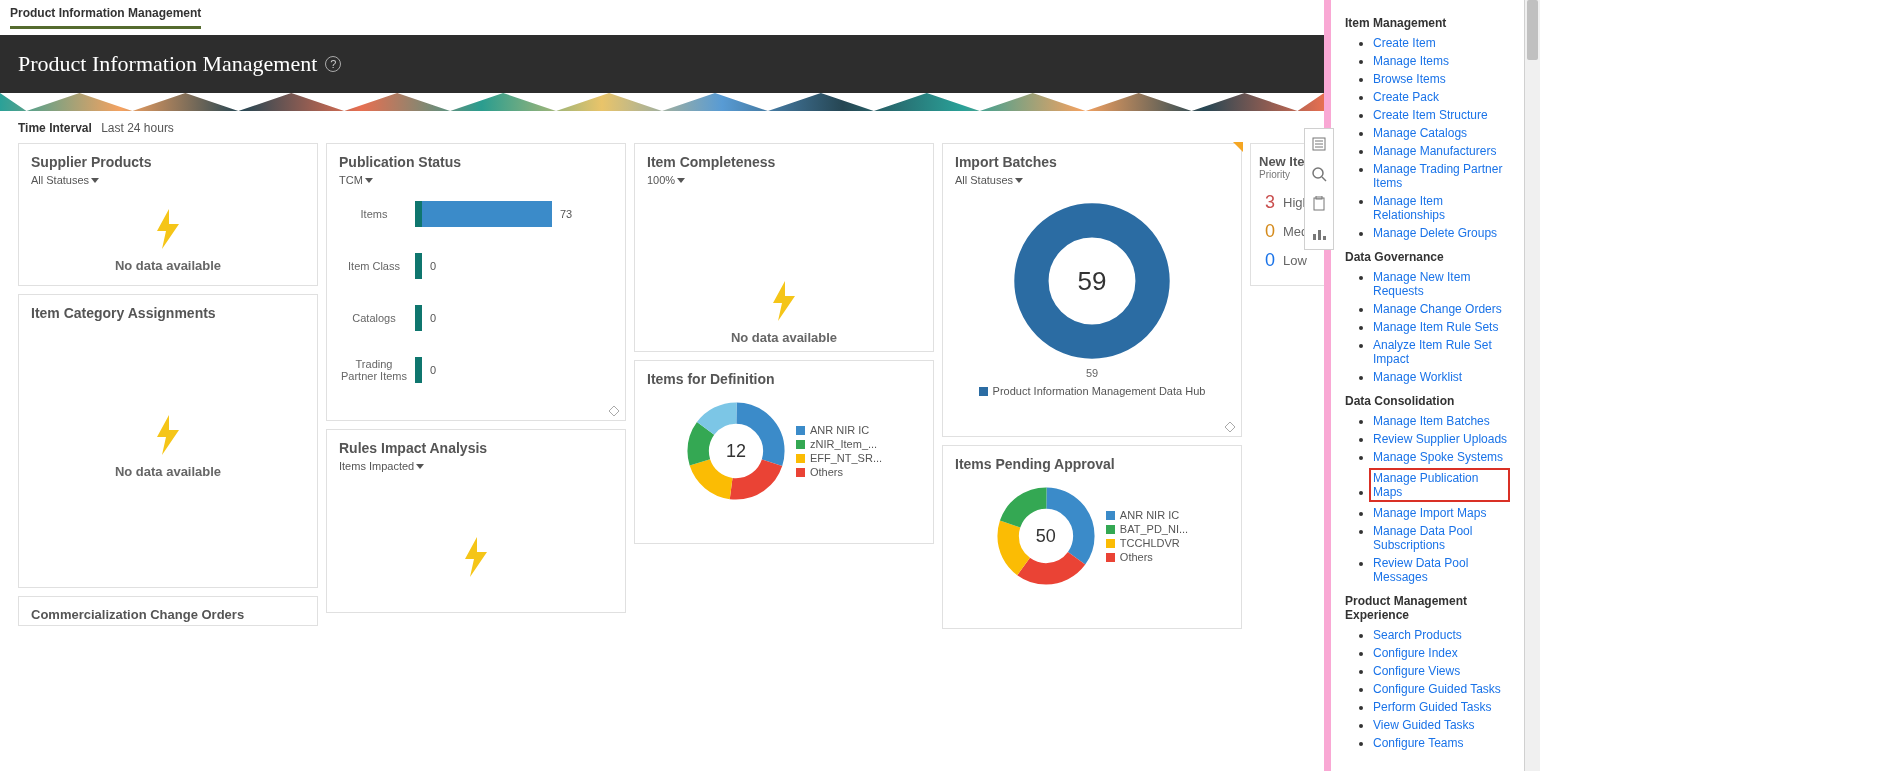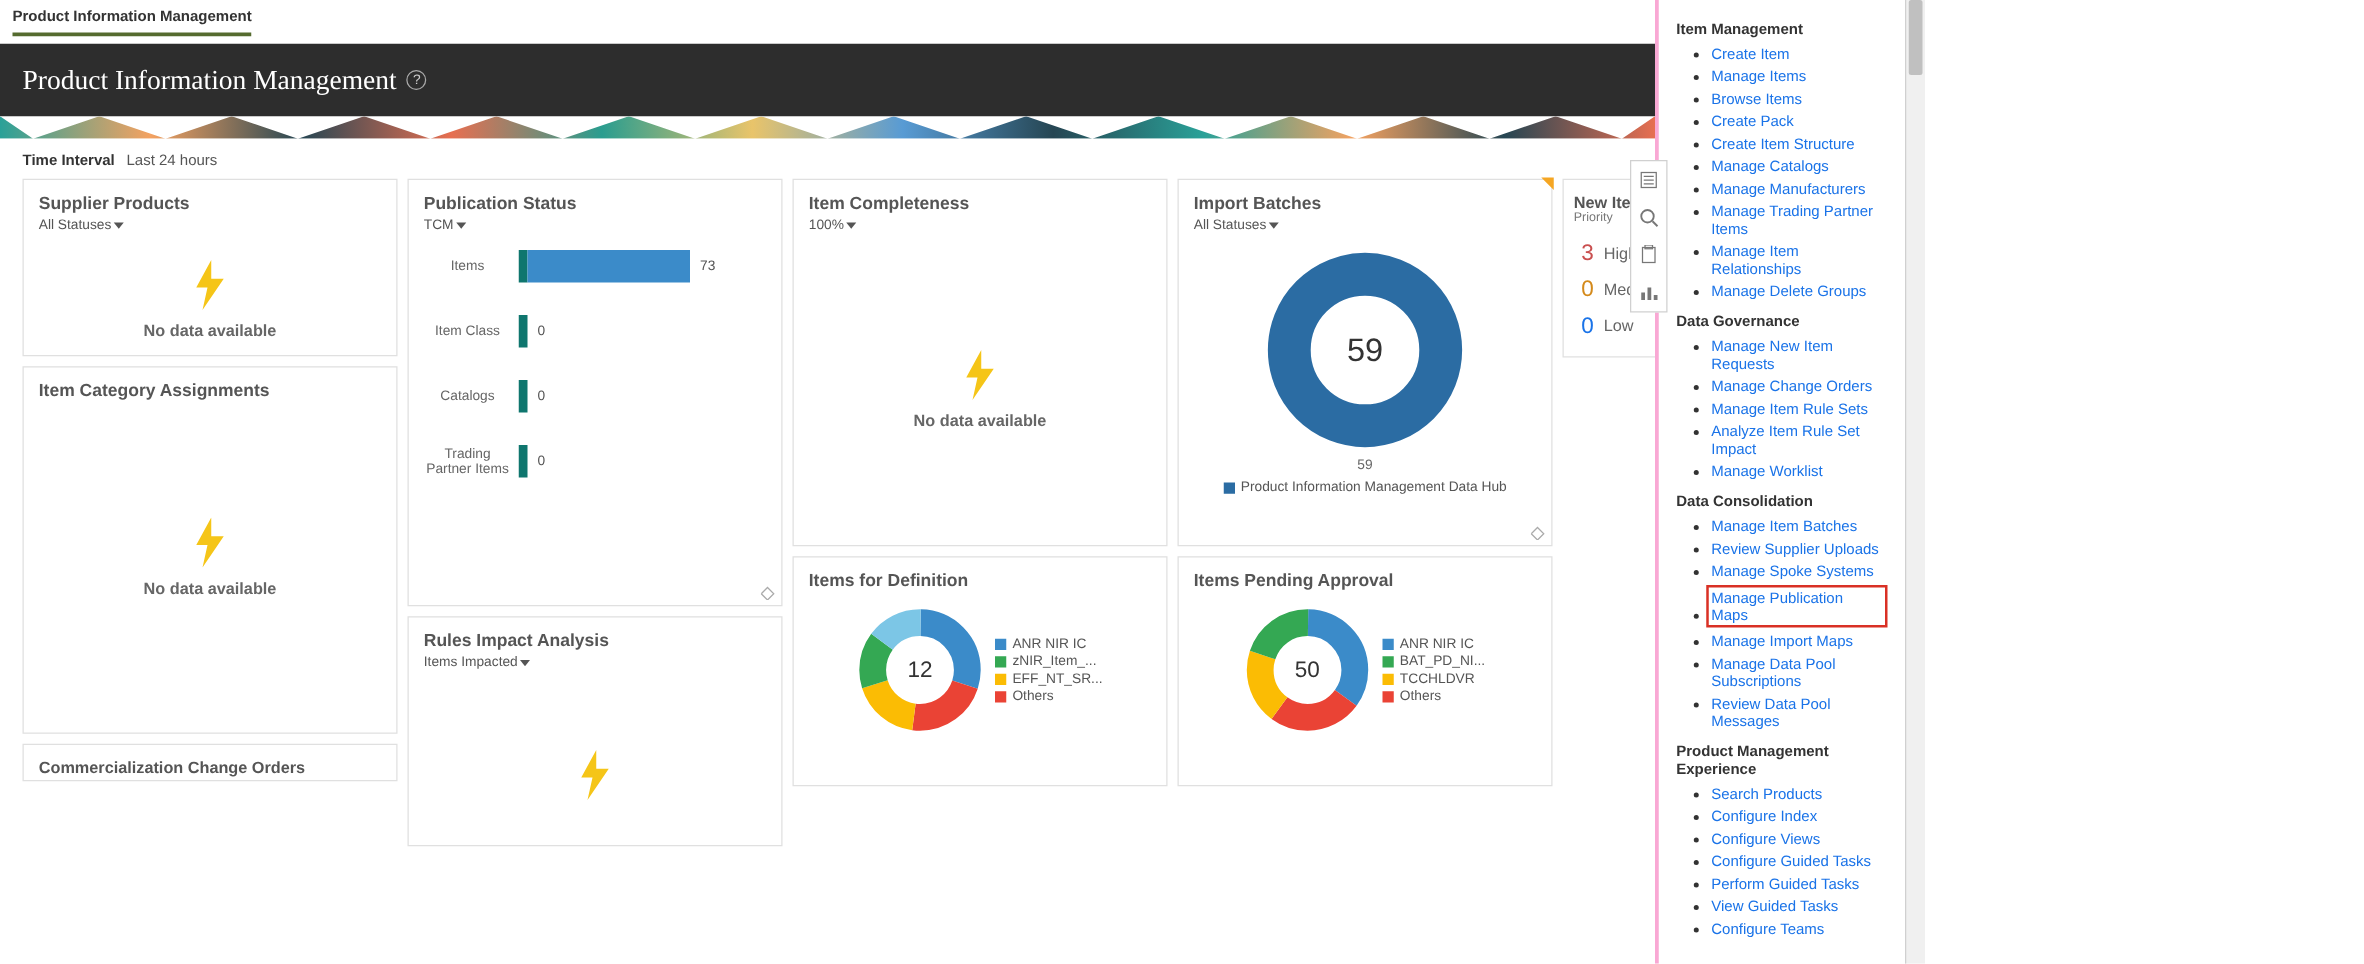--- a/index.html
+++ b/index.html
@@ -1,20 +1,20 @@
 <!DOCTYPE html>
 <html><head>
 <meta charset="utf-8">
 <style>
 * { box-sizing: border-box; margin: 0; padding: 0; }
 body { font-family: "Helvetica Neue", Arial, sans-serif; font-size: 12px; color: #333; background: #fff; }
 
 .page-wrapper { display: flex; width: 1540px; height: 771px; position: relative; }
 .main-content { flex: 1; overflow: hidden; }
-.right-panel { width: 200px; background: #fff; border-left: 3px solid #f9a8d4; padding: 10px 14px; overflow-y: auto; font-size: 12px; }
+.right-panel { width: 200px; background: #fff; border-left: 7px solid #f9a8d4; padding: 10px 14px; overflow-y: auto; font-size: 12px; }
 .scrollbar-gutter { width: 16px; background: #f0f0f0; border-left: 1px solid #d0d0d0; position: relative; }
 .scrollbar-thumb { position: absolute; top: 0; left: 2px; right: 2px; height: 60px; background: #c0c0c0; border-radius: 2px; }
 
 .top-tab { padding: 6px 10px; }
 .tab-label { font-size: 12px; font-weight: bold; color: #333; border-bottom: 3px solid #556b2f; display: inline-block; padding-bottom: 6px; }
 
 .page-header { background: #2d2d2d; color: #fff; padding: 16px 18px; display: flex; align-items: center; gap: 8px; }
 .page-header h1 { font-family: Georgia, 'Times New Roman', serif; font-weight: normal; font-size: 22px; }
 .help-icon { border: 1px solid #aaa; border-radius: 50%; width: 16px; height: 16px; line-height: 14px; text-align: center; font-size: 11px; color: #ccc; cursor: pointer; }
 
@@ -123,21 +123,21 @@
         </div>
 
         <div class="card" style="height:30px; overflow:hidden;">
           <div class="card-header" style="padding-bottom:0;">
             <div class="card-title" style="font-size:13px;">Commercialization Change Orders</div>
           </div>
         </div>
       </div>
 
       <div class="col-stack">
-        <div class="card" style="height:342px;">
+        <div class="card" style="height:278px;">
           <div class="card-header">
             <div class="card-title">Publication Status</div>
             <div class="card-filter">
               <span>TCM</span>
                 <span class="triangle-down"></span>
             </div>
           </div>
           <div class="card-body" id="pub-status-body">
               <div class="bar-chart-row">
                 <div class="bar-label">Items</div>
@@ -183,21 +183,21 @@
           </div>
           <div class="card-body no-data" style="padding-top:60px;">
             <span class="bolt-icon"><svg width="26" height="40">
                   <polygon points="14,0 2,22 11,22 7,40 24,15 14,15" fill="#f5c518"></polygon>
                 </svg></span>
           </div>
         </div>
       </div>
 
       <div class="col-stack">
-        <div class="card" style="height:294px;">
+        <div class="card" style="height:209px;">
           <div class="card-header">
             <div class="card-title">Item Completeness</div>
             <div class="card-filter">
               <span>100%</span>
                 <span class="triangle-down"></span>
             </div>
           </div>
           <div class="card-body no-data" style="padding-top:90px;">
             <span class="bolt-icon"><svg width="26" height="40">
                   <polygon points="14,0 2,22 11,22 7,40 24,15 14,15" fill="#f5c518"></polygon>

